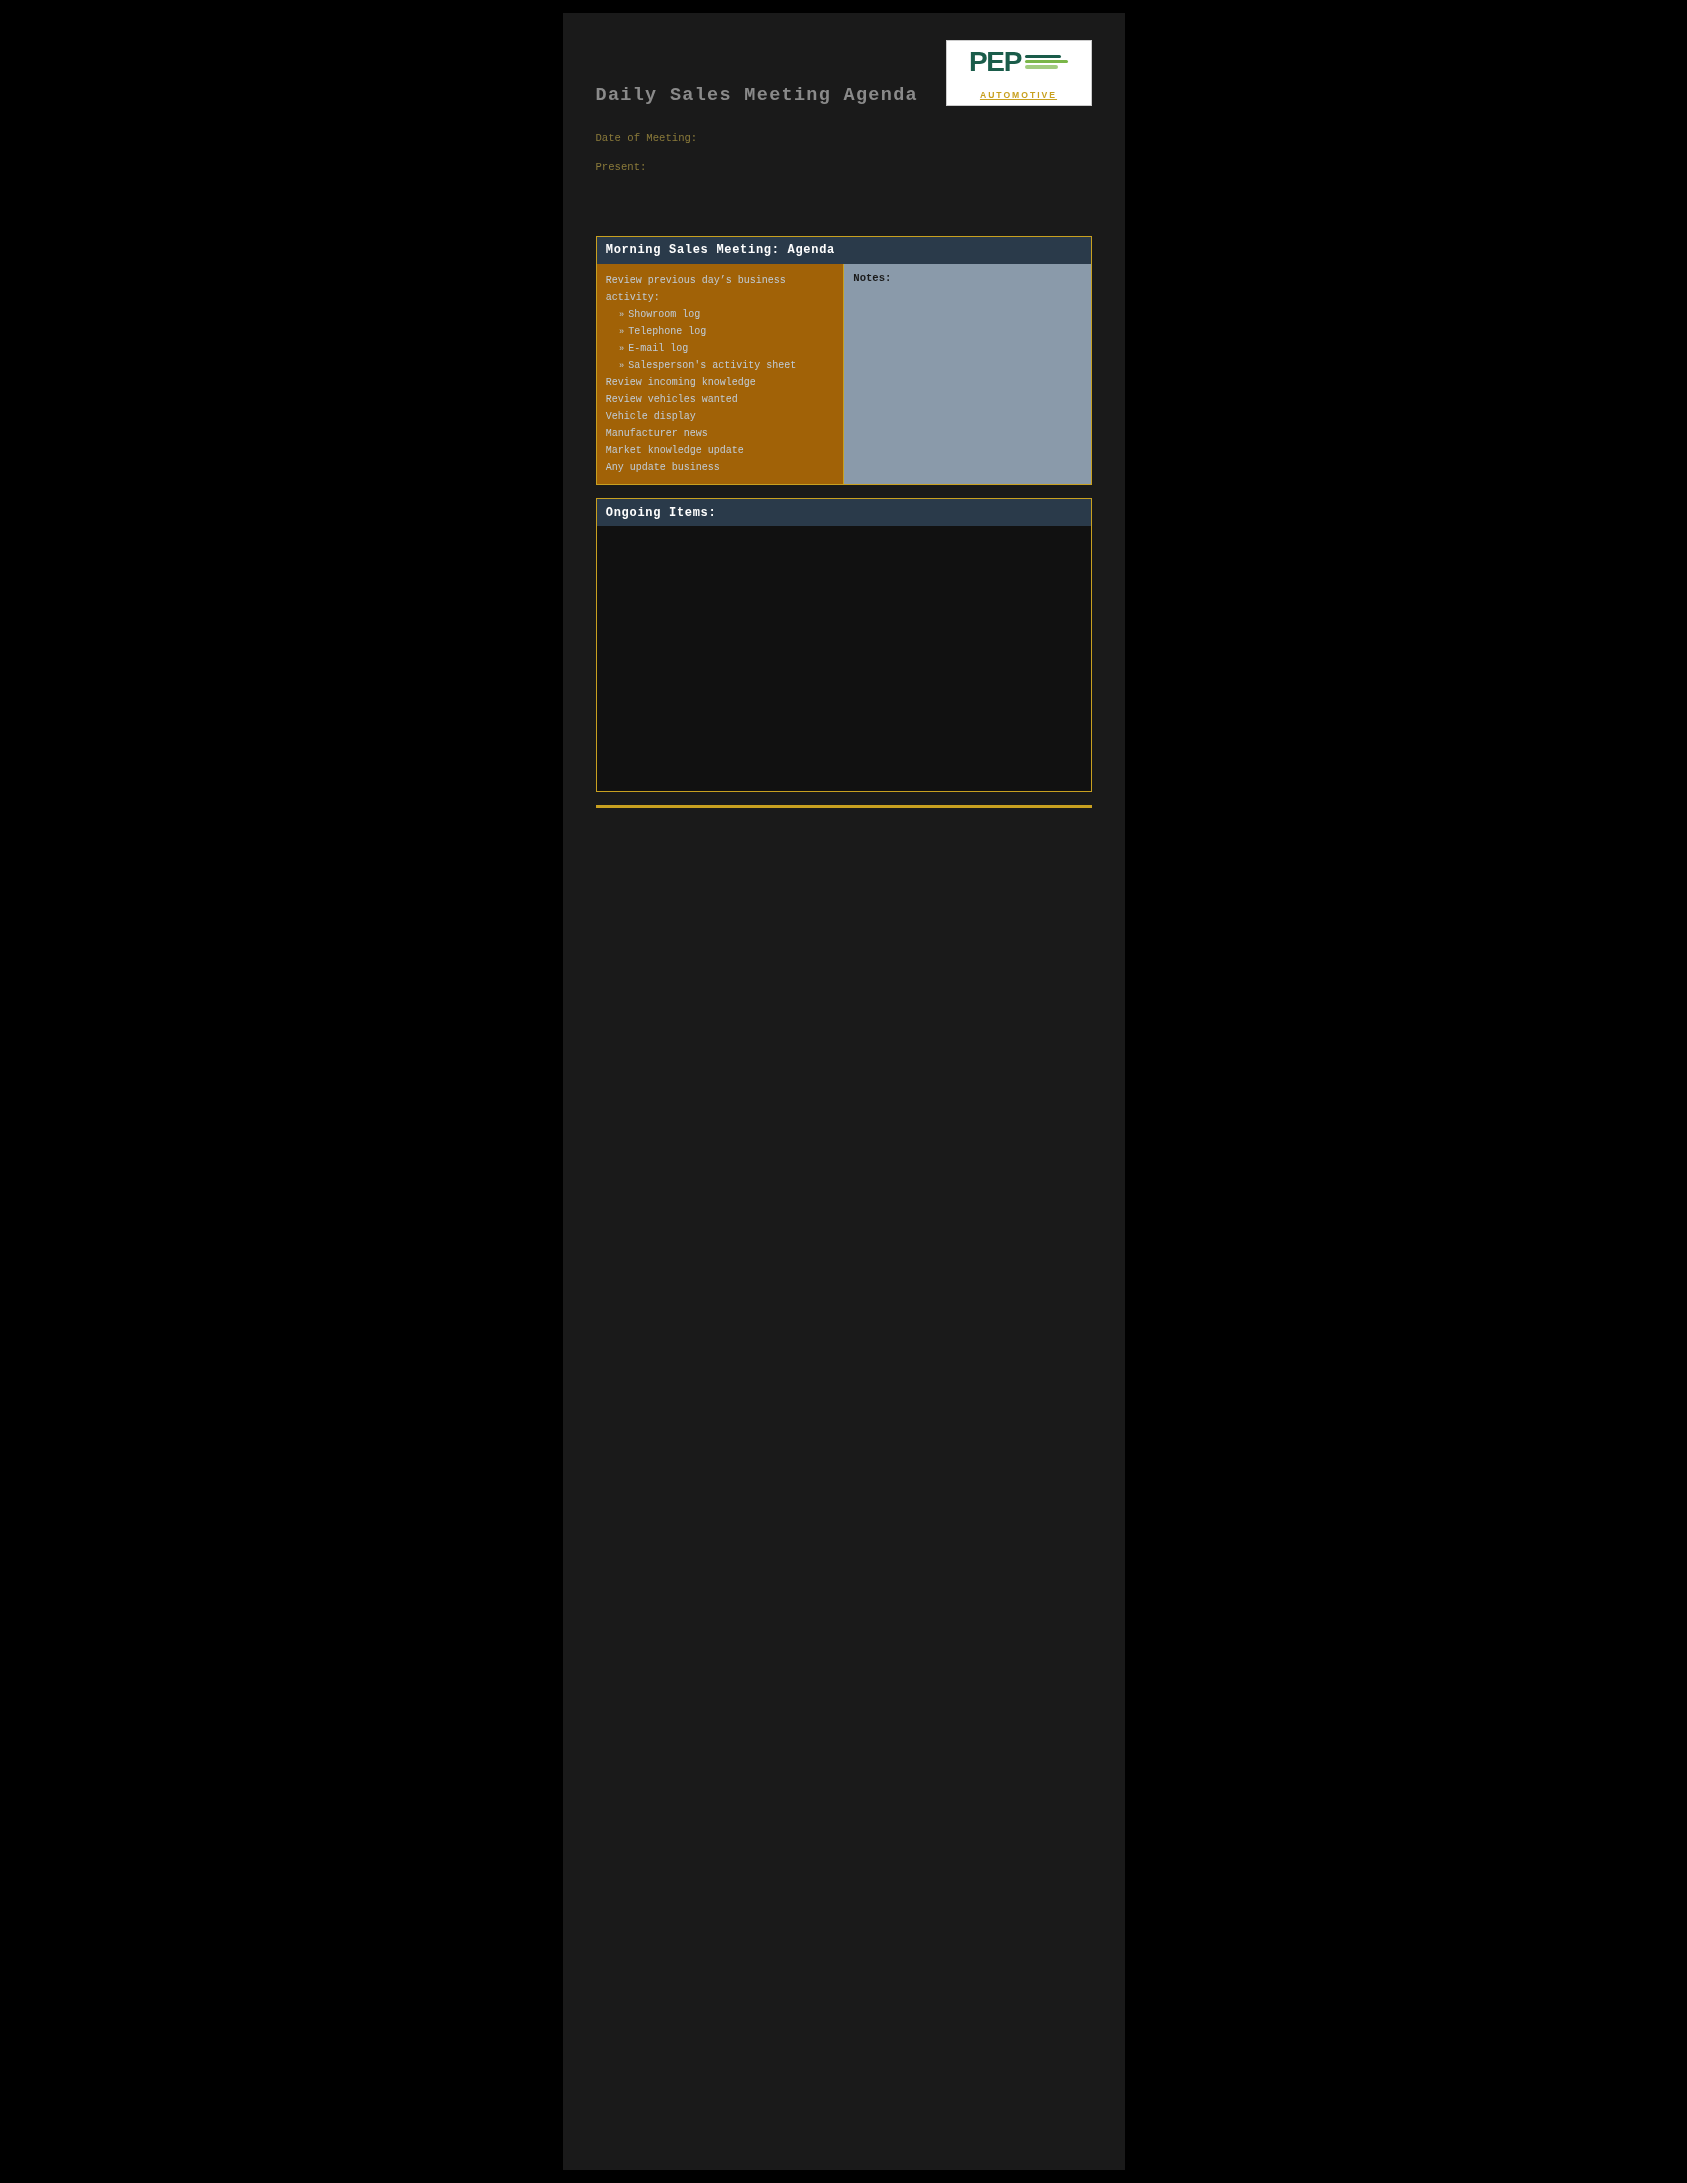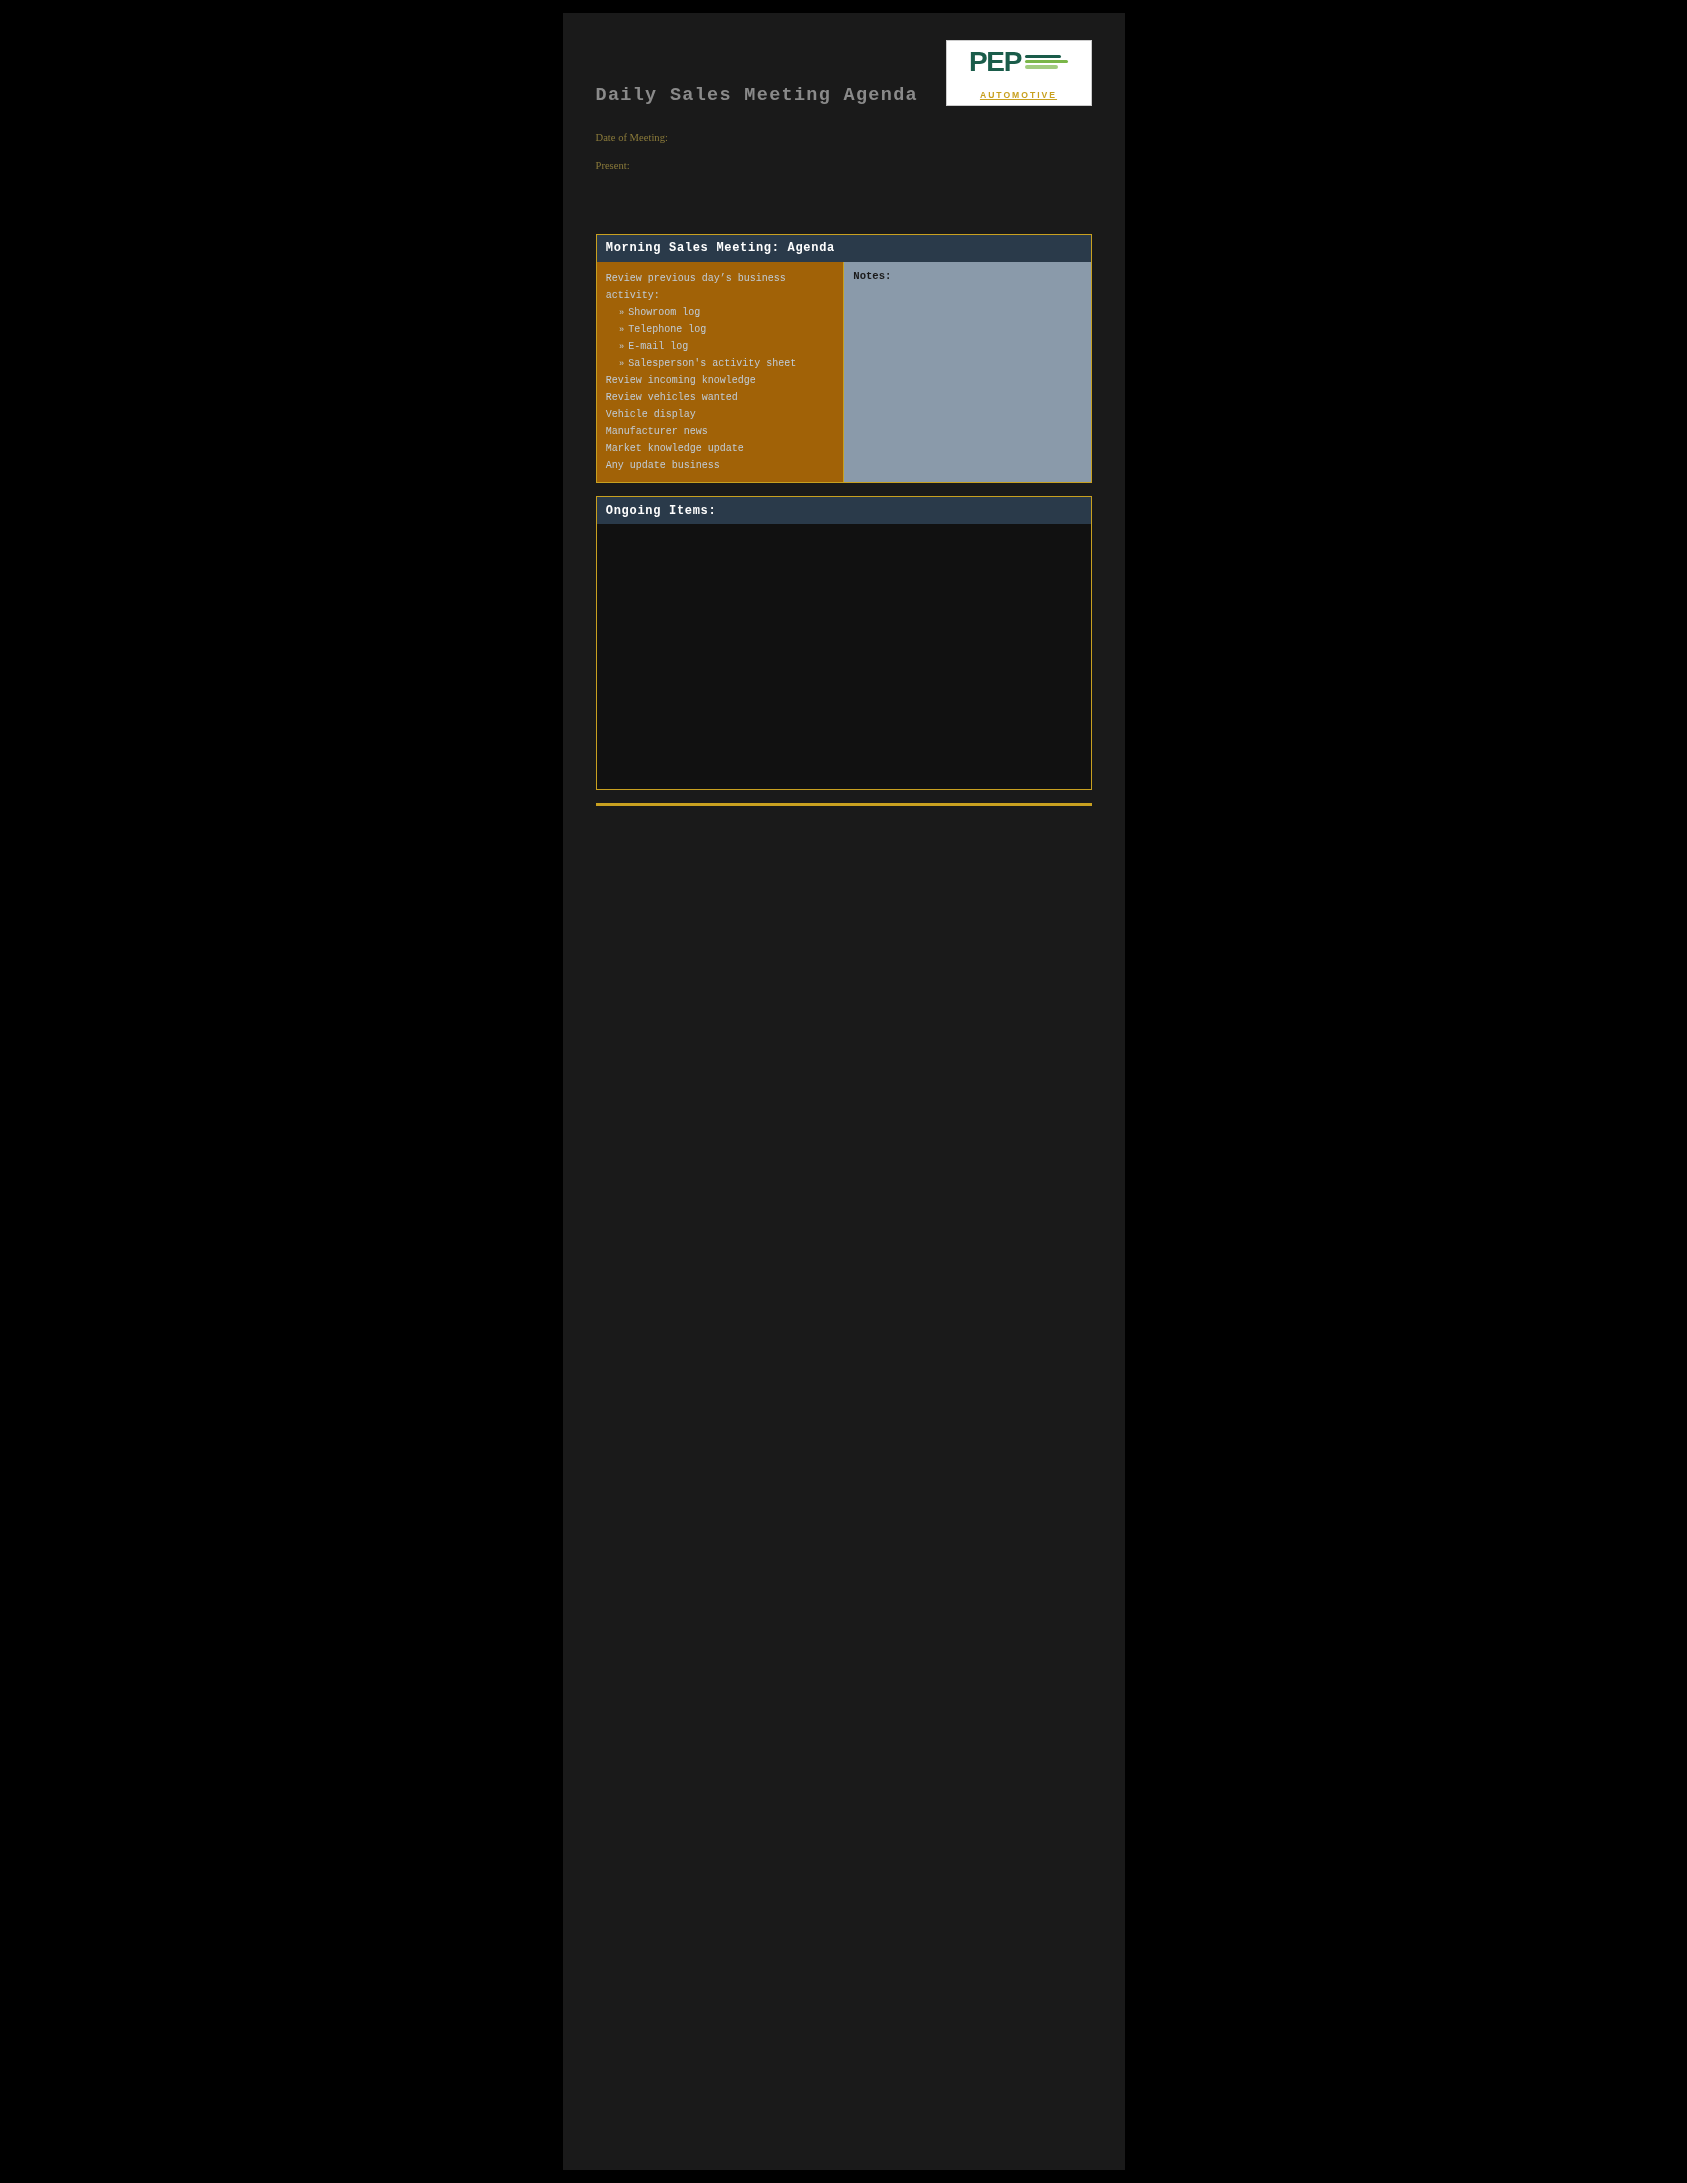--- a/index.html
+++ b/index.html
@@ -93,21 +93,21 @@
     }
 
     
     .meta-section {
       margin-bottom: 10px;
     }
 
     .meta-label {
       color: #8a7a3a;
       font-size: 10.6px;
-      font-family: Liberation Serif, serif;
+      font-family: Liberation Mono, monospace;
       margin-bottom: 5.3px;
     }
 
     
     .section-table {
       width: 100%;
       border-collapse: collapse;
       border: 1.3px solid #c8a020;
       margin-bottom: 13.2px;
     }

